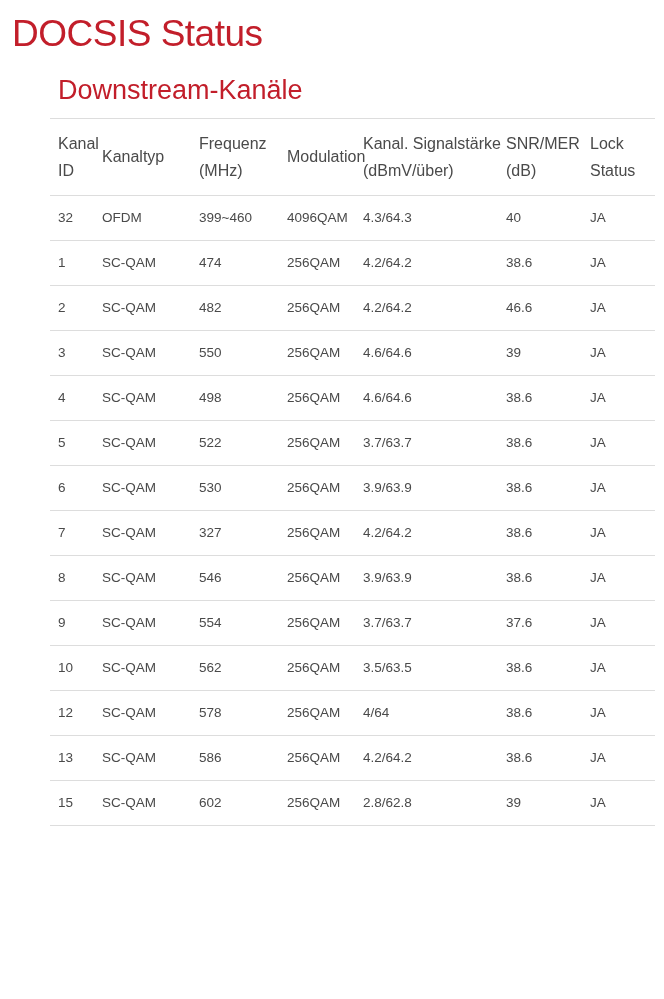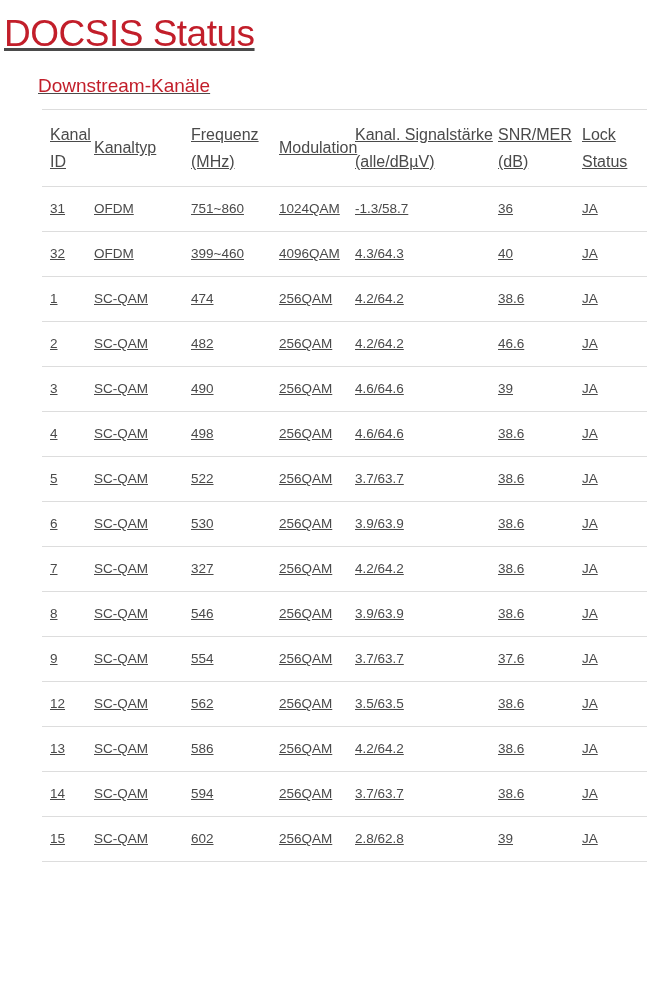--- a/index.html
+++ b/index.html
@@ -11,45 +11,44 @@
     --bg:#ffffff;
   }
   *{box-sizing:border-box;}
   html,body{margin:0;padding:0;background:var(--bg);}
   body{
     font-family:"Liberation Sans", sans-serif;
     width:664px;
     color:var(--text);
   }
   .page{
-    padding:6px 6px 0 4px;
-    text-decoration:underline;
+    padding:6px 6px 0 12px;
   }
   .page-title{
     color:var(--accent);
     font-size:37px;
     font-weight:400;
     letter-spacing:-0.5px;
     margin:8px 0 16px 0;
     line-height:1.1;
   }
   .page-subtitle{
     color:var(--subtitle);
     font-size:15px;
     margin:0 0 24px 0;
     line-height:1.3;
   }
   .section{
     margin-left:30px;
   }
   .section-title{
     color:var(--accent);
-    font-size:19px;
+    font-size:27px;
     font-weight:400;
-    margin:20px 0 12px 4px;
+    margin:20px 0 12px 16px;
   }
   table.channels{
     border-collapse:collapse;
     table-layout:fixed;
     width:605px;
     margin-left:8px;
   }
   table.channels thead th{
     border-top:1px solid var(--border);
     border-bottom:1px solid var(--border);
@@ -106,42 +105,33 @@
             </th>
             <th>
               <div>Frequenz</div>
               <div>(MHz)</div>
             </th>
             <th>
               <div>Modulation</div>
             </th>
             <th>
               <div>Kanal. Signalstärke</div>
-              <div>(alle/dBµV)</div>
+              <div>(dBmV/über)</div>
             </th>
             <th>
               <div>SNR/MER</div>
               <div>(dB)</div>
             </th>
             <th>
               <div>Lock</div>
               <div>Status</div>
             </th>
           </tr>
       </thead>
       <tbody>
-          <tr>
-            <td>31</td>
-            <td>OFDM</td>
-            <td>751~860</td>
-            <td>1024QAM</td>
-            <td>-1.3/58.7</td>
-            <td>36</td>
-            <td>JA</td>
-          </tr>
           <tr>
             <td>32</td>
             <td>OFDM</td>
             <td>399~460</td>
             <td>4096QAM</td>
             <td>4.3/64.3</td>
             <td>40</td>
             <td>JA</td>
           </tr>
           <tr>
@@ -158,21 +148,21 @@
             <td>SC-QAM</td>
             <td>482</td>
             <td>256QAM</td>
             <td>4.2/64.2</td>
             <td>46.6</td>
             <td>JA</td>
           </tr>
           <tr>
             <td>3</td>
             <td>SC-QAM</td>
-            <td>490</td>
+            <td>550</td>
             <td>256QAM</td>
             <td>4.6/64.6</td>
             <td>39</td>
             <td>JA</td>
           </tr>
           <tr>
             <td>4</td>
             <td>SC-QAM</td>
             <td>498</td>
             <td>256QAM</td>
@@ -219,43 +209,43 @@
           <tr>
             <td>9</td>
             <td>SC-QAM</td>
             <td>554</td>
             <td>256QAM</td>
             <td>3.7/63.7</td>
             <td>37.6</td>
             <td>JA</td>
           </tr>
           <tr>
+            <td>10</td>
+            <td>SC-QAM</td>
+            <td>562</td>
+            <td>256QAM</td>
+            <td>3.5/63.5</td>
+            <td>38.6</td>
+            <td>JA</td>
+          </tr>
+          <tr>
             <td>12</td>
             <td>SC-QAM</td>
-            <td>562</td>
-            <td>256QAM</td>
-            <td>3.5/63.5</td>
+            <td>578</td>
+            <td>256QAM</td>
+            <td>4/64</td>
             <td>38.6</td>
             <td>JA</td>
           </tr>
           <tr>
             <td>13</td>
             <td>SC-QAM</td>
             <td>586</td>
             <td>256QAM</td>
             <td>4.2/64.2</td>
-            <td>38.6</td>
-            <td>JA</td>
-          </tr>
-          <tr>
-            <td>14</td>
-            <td>SC-QAM</td>
-            <td>594</td>
-            <td>256QAM</td>
-            <td>3.7/63.7</td>
             <td>38.6</td>
             <td>JA</td>
           </tr>
           <tr>
             <td>15</td>
             <td>SC-QAM</td>
             <td>602</td>
             <td>256QAM</td>
             <td>2.8/62.8</td>
             <td>39</td>

